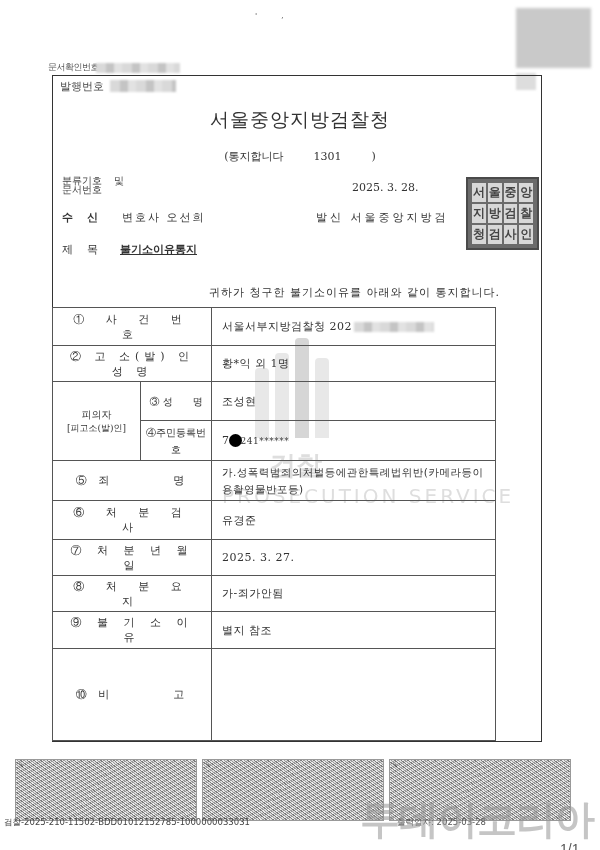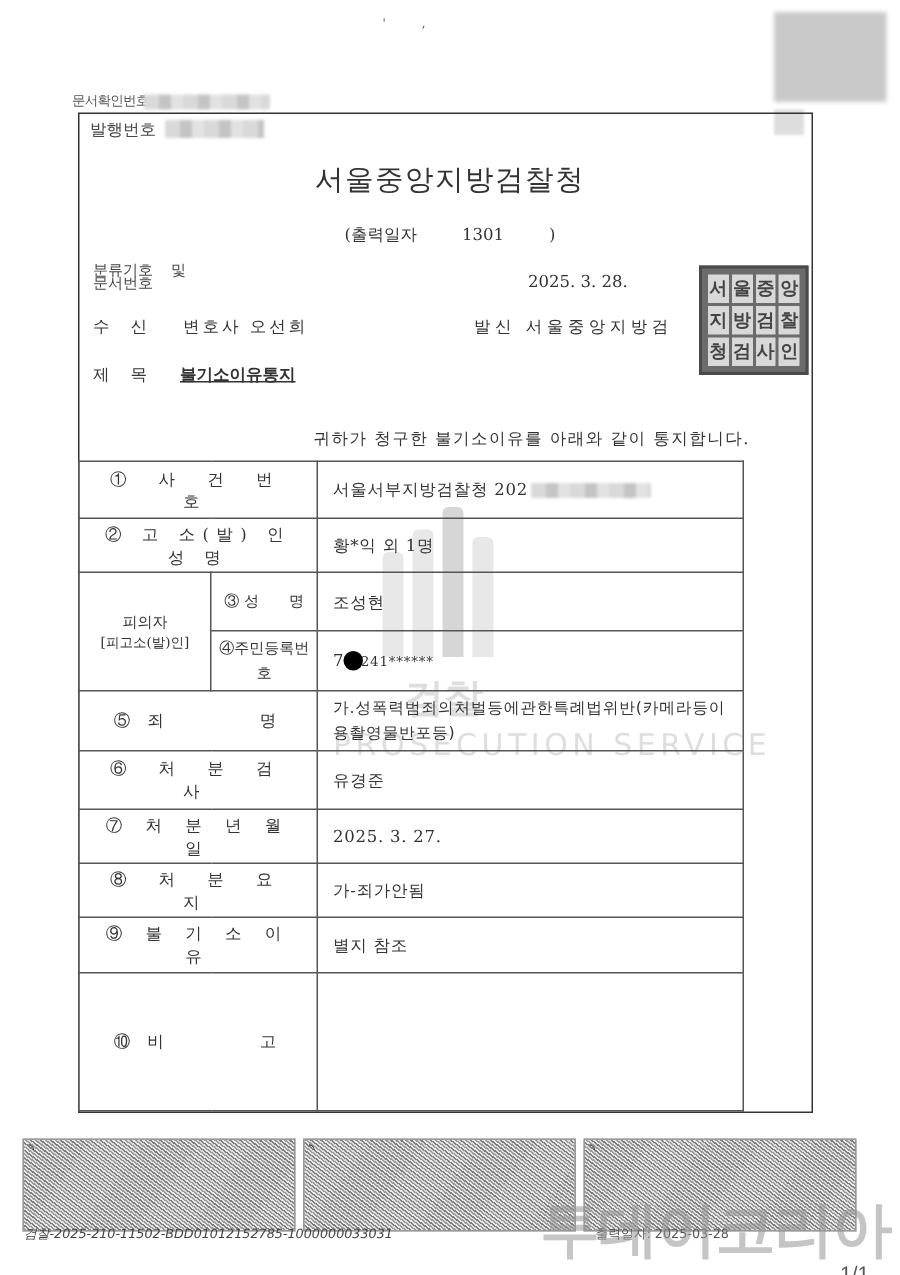--- a/index.html
+++ b/index.html
@@ -20,21 +20,21 @@
   .frame {
     position: absolute; left: 52px; top: 75px; width: 488px; height: 665px;
     border: 1.6px solid #333; border-top-width: 1.6px;
   }
   .title { left: 0; width: 600px; top: 107px; text-align: center; font-size: 19px; letter-spacing: 1px; color: #333; }
   .phone { left: 0; width: 600px; top: 149px; text-align: center; font-size: 11px; color: #333; }
   .phone .num { margin-left: 30px; margin-right: 30px; }
   .class-no { left: 62px; top: 176px; font-size: 10px; line-height: 9px; color: #444; text-align: center; }
   .class-no .and { position: absolute; left: 52px; top: 0; }
   .date { left: 352px; top: 181px; font-size: 11px; }
-  .recv-label { left: 62px; top: 210px; font-size: 11px; letter-spacing: 14px; }
+  .recv-label { left: 62px; top: 210px; font-size: 11px; letter-spacing: 14px; font-weight: bold; }
   .recv-val { left: 122px; top: 210px; font-size: 11px; letter-spacing: 2px; }
   .send { left: 316px; top: 210px; font-size: 11px; letter-spacing: 3px; }
   .subj-label { left: 62px; top: 242px; font-size: 11px; letter-spacing: 14px; }
   .subj-val { left: 120px; top: 242px; font-size: 11px; font-weight: bold; text-decoration: underline; }
   .seal {
     left: 466px; top: 177px; width: 73px; height: 73px;
     background: #6b6b6b; border: 2px solid #4a4a4a;
     display: grid; grid-template-columns: repeat(4, 1fr); grid-template-rows: repeat(3, 1fr);
     gap: 2px; padding: 4px; box-sizing: border-box;
   }
@@ -53,21 +53,21 @@
   .watermark-bars div { position: absolute; bottom: 0; background: rgba(150,150,150,0.22); width: 14px; border-radius: 4px 4px 0 0; }
   .wm-text { left: 222px; top: 484px; font-family: "DejaVu Sans", sans-serif; font-size: 20px; letter-spacing: 3px; color: rgba(160,160,160,0.35); }
   .wm-han { left: 270px; top: 448px; font-family: "DejaVu Sans", sans-serif; font-size: 26px; color: rgba(160,160,160,0.35); font-weight: bold; }
   .noise {
     position: absolute; top: 759px; width: 180px; height: 60px; border: 1px solid #999;
     background:
       repeating-linear-gradient(37deg, #9a9a9a 0 1px, #dcdcdc 1px 2px, #7d7d7d 2px 3px, #eaeaea 3px 4px),
       #bbb;
   }
   .noise .sig { position: absolute; left: 3px; top: 1px; font-size: 10px; color: #222; font-family: "DejaVu Sans", sans-serif; }
-  .footer-id { left: 16px; top: 817px; font-family: "DejaVu Sans", sans-serif; font-size: 8.5px; color: #444; font-style: italic; }
+  .footer-id { left: 4px; top: 817px; font-family: "DejaVu Sans", sans-serif; font-size: 8.5px; color: #444; }
   .footer-date { left: 397px; top: 817px; font-family: "DejaVu Sans", sans-serif; font-size: 8.5px; color: #555; }
   .footer-page { left: 560px; top: 817px; font-family: Liberation Sans, sans-serif; font-size: 14px; color: #555; margin-top: 24px; }
   .brand-wm { left: 360px; top: 792px; font-family: "DejaVu Sans", sans-serif; font-weight: bold; font-size: 40px; color: rgba(150,150,150,0.55); letter-spacing: -1px; }
   .corner-blur { left: 516px; top: 8px; width: 75px; height: 60px; background: #c9c9c9; filter: blur(1.5px); }
   .corner-blur2 { left: 516px; top: 73px; width: 20px; height: 17px; background: #ddd; filter: blur(1px); }
   .dots { left: 255px; top: 10px; font-size: 8px; color: #555; }
 </style>
 </head>
 <body>
 
@@ -76,21 +76,21 @@
 <div class="abs corner-blur2"></div>
 
 <div class="abs doc-confirm">문서확인번호</div>
 <div class="blur" style="left:96px;top:63px;width:84px;height:10px;"></div>
 <div class="frame"></div>
 <div class="abs issue-no">발행번호</div>
 <div class="blur" style="left:110px;top:80px;width:66px;height:12px;"></div>
 
 <div class="abs title">서울중앙지방검찰청</div>
 <div class="abs phone">
-  <span>(출력일자</span><span class="num">1301</span><span>)</span>
+  <span>(통지합니다</span><span class="num">1301</span><span>)</span>
 </div>
 
 <div class="abs class-no">
   <div>분류기호</div>
   <div>문서번호</div>
   <span class="and">및</span>
 </div>
 <div class="abs date">2025. 3. 28.</div>
 
 <div class="abs recv-label">수신</div>

